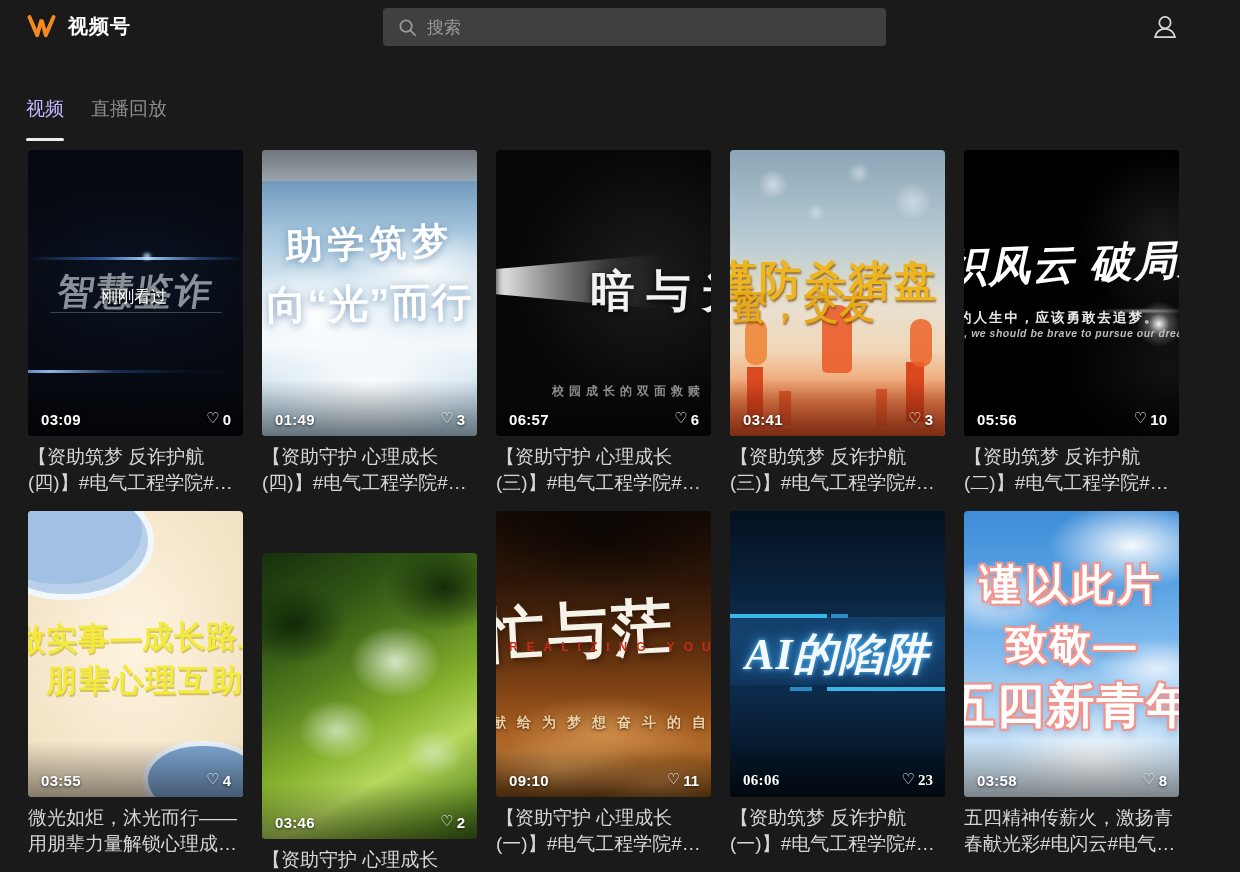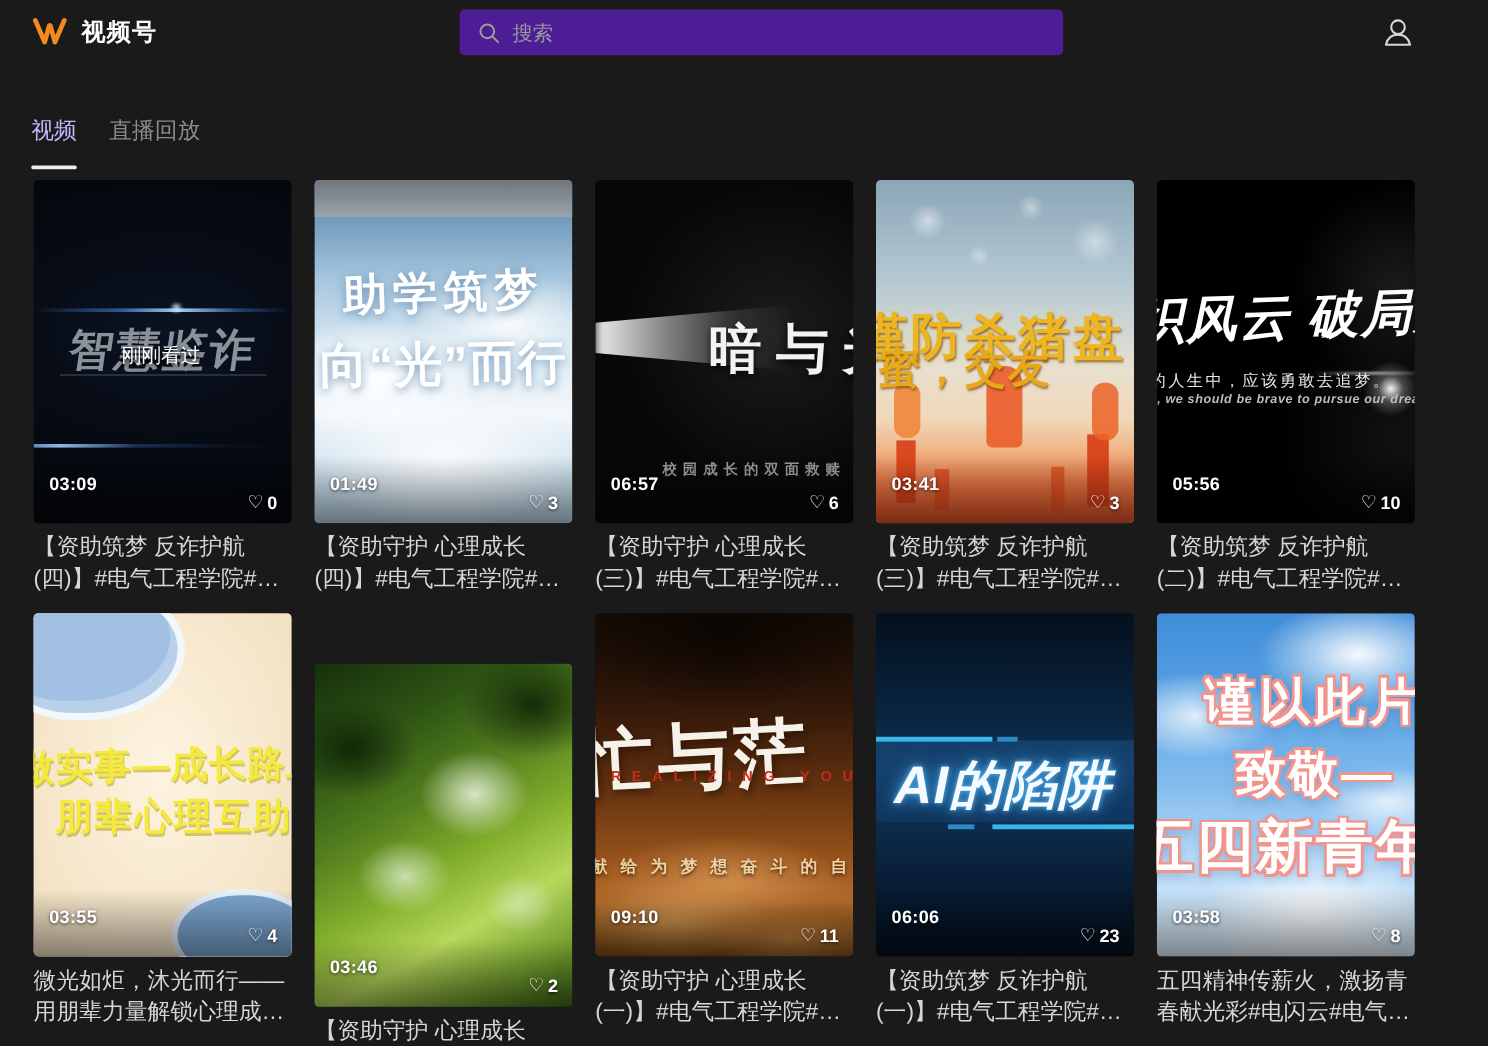--- a/index.html
+++ b/index.html
@@ -7,40 +7,40 @@
   body {
     position:relative; overflow:hidden;
     background:#1a1a1a; color:#fff;
     font-family:"Liberation Sans","DejaVu Sans",sans-serif;
   }
   
   .logo-wrap { position:absolute; left:26px; top:13px; display:flex; align-items:center; gap:11px;text-align:center; }
   .logo-text { font-size:20px; font-weight:600; color:#fff; letter-spacing:1px; }
   .searchbar {
     position:absolute; left:383px; top:8px; width:503px; height:38px;
-    background:#4c1d95; border-radius:4px; display:flex; align-items:center;
+    background:#404040; border-radius:4px; display:flex; align-items:center;
     padding-left:15px;
   }
   .search-ph { color:#9a9a9a; font-size:17px; margin-left:10px; }
   .profile { position:absolute; left:1148px; top:11px; width:34px; height:34px; display:flex; align-items:center; justify-content:center; cursor:pointer; }
   
   .tabs { position:absolute; left:26px; top:96px; display:flex; gap:27px; font-size:19px; }
   .tab { color:#8c8c8c; cursor:pointer; position:relative; padding-bottom:12px; }
   .tab.active { color:#c4b5fd; }
   .tab.active::after { content:""; position:absolute; left:0; right:0; bottom:-7px; height:3px; background:#ededed; border-radius:2px; }
   
   .grid {
     position:absolute; left:28px; top:150px; width:1184px;
     display:grid; grid-template-columns:repeat(5,215px); column-gap:19px; row-gap:15px;
   }
   .card { width:215px; cursor:pointer; }
   .thumb { position:relative; width:215px; height:286px; border-radius:4px; overflow:hidden; background:#000; }
   .thumb > div, .thumb > span { position:absolute; }
   .shade { left:0; right:0; bottom:0; height:56px; background:linear-gradient(180deg,rgba(0,0,0,0),rgba(0,0,0,.45)); }
-  .dur { left:13px; bottom:24px; font-size:15px; font-weight:700; color:#fff; letter-spacing:.3px; text-shadow:0 1px 3px rgba(0,0,0,.7); z-index:5; }
+  .dur { left:13px; bottom:8px; font-size:15px; font-weight:700; color:#fff; letter-spacing:.3px; text-shadow:0 1px 3px rgba(0,0,0,.7); z-index:5; }
   .likes { right:12px; bottom:8px; display:flex; align-items:center; gap:3px; font-size:15px; font-weight:700; color:#fff; text-shadow:0 1px 3px rgba(0,0,0,.7); z-index:5; }
   .heart { font-weight:400; font-size:15px; position:relative; top:-1px; }
   .title {
     margin-top:8px; font-size:19px; line-height:26px; color:#d6d6d6;
     display:-webkit-box; -webkit-line-clamp:2; -webkit-box-orient:vertical;
     overflow:hidden; max-height:52px; word-break:break-all;
   }
   
   .t1 { background:radial-gradient(ellipse 130% 60% at 50% 45%,#0b1322 0%,#060a12 55%,#04060b 100%); }
   .t1 .streak1 { left:0; right:0; top:37.5%; height:3px;
@@ -97,21 +97,21 @@
   .t5 { background-image:
       radial-gradient(circle at 92% 30%,rgba(120,120,120,.22),transparent 30%),
       radial-gradient(circle at 95% 75%,rgba(100,100,100,.18),transparent 35%),
       linear-gradient(#000,#000); }
   .t5 .flare { top:52%; left:79%; width:50px; height:50px; border-radius:50%;
     background:radial-gradient(circle,rgba(255,255,255,.95) 0%,rgba(255,255,255,.25) 30%,transparent 65%); }
   .t5 .flarebar { top:56%; left:60%; width:46%; height:2px;
     background:linear-gradient(90deg,transparent,rgba(255,255,255,.7),transparent); filter:blur(1px); }
   .t5 .big { top:30%; left:-20px; color:#fff; font-size:42px; font-weight:800; font-style:italic; letter-spacing:2px;
     white-space:nowrap; transform:rotate(-2deg); }
-  .t5 .sub1 { top:55.5%; left:-6px; color:#e8e8e8; font-size:13.5px; font-weight:400; letter-spacing:2px; white-space:nowrap; }
+  .t5 .sub1 { top:55.5%; left:-6px; color:#e8e8e8; font-size:13.5px; font-weight:700; letter-spacing:2px; white-space:nowrap; }
   .t5 .sub2 { top:62%; left:-6px; color:#bdbdbd; font-size:10.5px; font-weight:700; font-style:italic; letter-spacing:.5px; white-space:nowrap; }
   
   .t6 { background:radial-gradient(ellipse at 50% 45%,#fdf4e0 0%,#f6e7cc 60%,#f0dfc0 100%); }
   .t6 .cloud1 { top:-26px; left:-34px; width:160px; height:115px; background:#a2c0e4;
     border-radius:48% 52% 55% 45%; border:6px solid #f2f7fc; box-shadow:inset -6px -10px 0 rgba(255,255,255,.25); }
   .t6 .cloud2 { bottom:-24px; right:-20px; width:120px; height:80px; background:#7da6d2;
     border-radius:50% 50% 45% 55%; border:5px solid #eaf2fa; }
   .t6 .l1 { top:37%; left:-14px; color:#f4ea3e; font-size:31px; font-weight:900; letter-spacing:1px; white-space:nowrap;
     transform:rotate(-1deg); text-shadow:1px 2px 0 rgba(180,160,20,.55); }
   .t6 .l2 { top:52%; left:18px; color:#f4ea3e; font-size:31px; font-weight:900; letter-spacing:2px; white-space:nowrap;
@@ -130,36 +130,36 @@
       radial-gradient(ellipse 50% 14% at 30% 90%,rgba(250,200,130,.45),transparent 75%),
       radial-gradient(ellipse 45% 12% at 75% 95%,rgba(230,160,90,.5),transparent 70%),
       radial-gradient(ellipse 70% 25% at 50% 8%,rgba(0,0,0,.55),transparent 80%),
       linear-gradient(180deg,#120a04 0%,#2e1608 25%,#5c2e0e 48%,#8e4c18 68%,#b96f2c 84%,#7e4a16 100%); }
   .t8 .big { top:28%; left:-12px; color:#f5f2ea; font-size:60px; font-weight:900; letter-spacing:4px; white-space:nowrap;
     transform:rotate(-3deg); text-shadow:2px 3px 6px rgba(40,15,0,.6); }
   .t8 .red { top:45%; left:6%; color:#c22c18; font-size:12px; font-weight:800; letter-spacing:9px; white-space:nowrap; }
   .t8 .sub { top:71%; left:-4px; color:#ecd2a4; font-size:14px; font-weight:700; letter-spacing:11px; white-space:nowrap;
     text-shadow:0 1px 3px rgba(60,25,0,.8); }
   
-  .t9 { background:linear-gradient(180deg,#04101e 0%,#0a2440 30%,#0f3458 46%,#0d2c4c 62%,#071a30 82%,#040f1c 100%); }
+  .t9 { background:linear-gradient(180deg,#04101e 0%,#0a2440 30%,#0f3458 46%,#0d2c4c 62%,#071a30 82%,#040f1c 100%);font-family:Liberation Serif, serif; }
   .t9 .band { top:37%; left:0; right:0; height:24%;
     background:linear-gradient(180deg,rgba(40,110,180,.30),rgba(25,80,150,.22)); }
   .t9 .lt1 { top:36%; left:0; width:45%; height:4px; background:#39b7e8; }
   .t9 .lt2 { top:36%; left:47%; width:8%; height:4px; background:#2a8cc4; }
   .t9 .lb1 { bottom:37%; right:0; width:55%; height:4px; background:#39b7e8; }
   .t9 .lb2 { bottom:37%; left:28%; width:10%; height:4px; background:#2a8cc4; }
   .t9 .big { top:40%; left:7%; color:#f4faff; font-size:44px; font-weight:900; font-style:italic; letter-spacing:1px;
     white-space:nowrap; text-shadow:0 0 14px rgba(70,180,255,.9),0 0 4px rgba(120,210,255,.8); }
   
   .t10 { background-image:
       radial-gradient(ellipse 55% 22% at 78% 12%,rgba(255,255,255,.95),transparent 70%),
       radial-gradient(ellipse 45% 18% at 15% 30%,rgba(255,255,255,.8),transparent 70%),
       radial-gradient(ellipse 60% 24% at 60% 88%,rgba(255,255,255,.95),transparent 70%),
       radial-gradient(ellipse 40% 15% at 90% 55%,rgba(255,255,255,.75),transparent 70%),
-      linear-gradient(180deg,#3f8cd8 0%,#58a2e4 25%,#83bcee 50%,#b8daf6 72%,#e2f1fb 100%); padding-left: 24px; }
+      linear-gradient(180deg,#3f8cd8 0%,#58a2e4 25%,#83bcee 50%,#b8daf6 72%,#e2f1fb 100%); }
   .outl { color:#fff; font-weight:900;
     text-shadow:2px 0 0 #f2948e,-2px 0 0 #f2948e,0 2px 0 #f2948e,0 -2px 0 #f2948e,
       2px 2px 0 #f2948e,-2px -2px 0 #f2948e,2px -2px 0 #f2948e,-2px 2px 0 #f2948e,0 5px 9px rgba(80,120,180,.5); }
   .t10 .l1 { top:16%; width:100%; text-align:center; font-size:42px; letter-spacing:4px; }
   .t10 .l2 { top:37%; width:100%; text-align:center; font-size:42px; letter-spacing:2px; }
   .t10 .l3 { top:57%; left:50%; transform:translateX(-50%); font-size:48px; letter-spacing:2px; white-space:nowrap; }
 </style>
 </head>
 <body>
 

